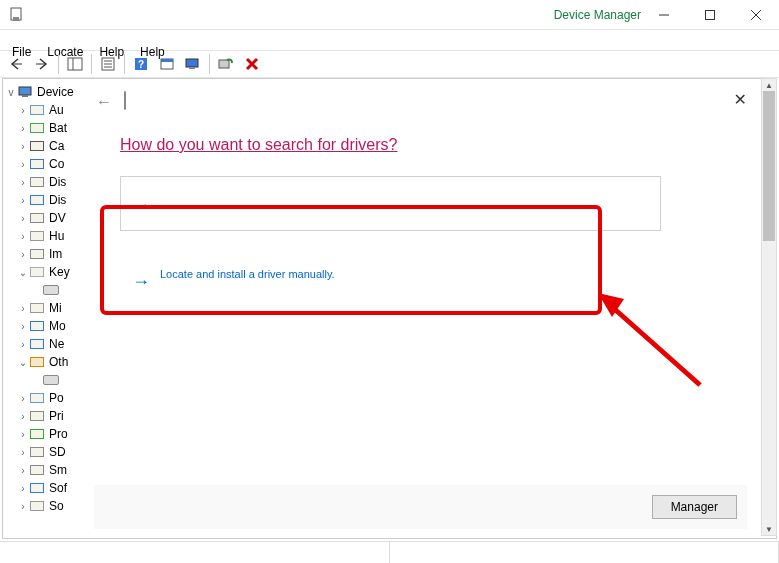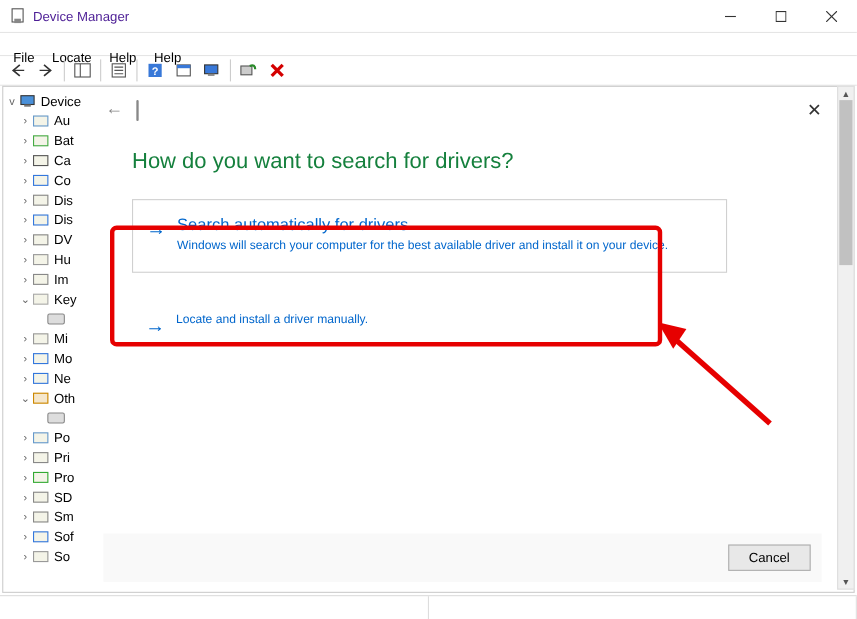--- a/index.html
+++ b/index.html
@@ -1,21 +1,21 @@
 <!DOCTYPE html>
 <html><head>
 <meta charset="utf-8">
 <style>
 * { margin:0; padding:0; box-sizing:border-box; font-family:"Segoe UI",Tahoma,sans-serif; }
 body { background:#fff; width:779px; height:563px; overflow:hidden; position:relative; }
 
 
 .titlebar { height:30px; display:flex; align-items:center; border-bottom:1px solid #e5e5e5; }
 .titlebar-icon { width:16px; height:16px; margin:0 6px 0 8px; }
-.titlebar-text { font-size:12px; color:#4c1d95; flex:1; }
+.titlebar-text { font-size:12px; color:#15803d; flex:1;text-align:right; }
 .winctl { display:flex; }
 .winbtn { width:46px; height:30px; display:flex; align-items:center; justify-content:center; }
 .winbtn svg { stroke:#333; }
 
 
 .menubar { height:20px; display:flex; align-items:center; padding:0 4px; font-size:12px; }
 .menuitem { padding:0 8px;margin-top:24px; }
 
 
 .toolbar { height:28px; border-top:1px solid #e5e5e5; border-bottom:1px solid #e5e5e5; display:flex; align-items:center; padding:0 4px; gap:2px; }
@@ -37,21 +37,21 @@
 .vscroll-thumb { position:absolute; top:12px; left:1px; right:1px; height:150px; background:#c1c1c1; }
 .vscroll-arrow { position:absolute; left:0; right:0; height:12px; display:flex; align-items:center; justify-content:center; color:#555; font-size:8px; }
 
 
 .dialog { position:absolute; left:84px; top:82px; right:22px; bottom:28px; background:#fff; }
 .dlg-head { display:flex; align-items:center; padding:6px 12px; height:36px; }
 .dlg-back { width:28px; color:#888; font-size:16px; }
 .dlg-kbicon { width:16px; height:16px; margin-right:8px; }
 .dlg-title { font-size:12px; }
 .dlg-close { position:absolute; right:10px; top:8px; font-size:16px; color:#333; }
-.dlg-question { color:#15803d; font-size:20px; margin:18px 0 22px 36px; }
+.dlg-question { color:#be185d; font-size:16px; margin:18px 0 22px 36px;text-decoration:underline; }
 
 .option { border:1px solid #d0d0d0; margin:0 96px 22px 36px; padding:14px 16px 16px 12px; display:flex; }
 .option-arrow { color:#0066cc; font-size:18px; width:28px; padding-top:2px; }
 .option-body { flex:1; }
 .option-title { color:#0066cc; font-size:15px; margin-bottom:3px; }
 .option-desc { color:#0066cc; font-size:11px; line-height:1.35; }
 
 .option.plain { border:none; margin-bottom:0; }
 
 .highlight-box { position:absolute; border:4px solid #e60000; border-radius:6px; pointer-events:none; }
@@ -352,35 +352,31 @@
   <div class="dlg-head">
     <span class="dlg-back">←</span>
     <span class="dlg-kbicon"><span class="ico-kb"></span></span>
     <span class="dlg-close">✕</span>
   </div>
 
   <div class="dlg-question">How do you want to search for drivers?</div>
 
   <div class="option">
     <div class="option-arrow">→</div>
-    <div class="option-body">
-      <div class="option-title">Search automatically for drivers</div>
-      <div class="option-desc">Windows will search your computer for the best available driver and install it on your device.</div>
-    </div>
   </div>
 
   <div class="option plain">
     <div class="option-arrow">→</div>
     <div class="option-body">
       <div class="option-desc">Locate and install a driver manually.</div>
     </div>
   </div>
 
   <div class="dlg-footer">
-    <button class="cancel-btn">Cancel</button>
+    <button class="cancel-btn">Manager</button>
   </div>
 </div>
 
 <div class="highlight-box" style="left:100px; top:205px; width:502px; height:110px;"></div>
 <svg class="highlight-arrow" style="left:590px; top:285px;" width="120" height="110">
   <line x1="110" y1="100" x2="20" y2="20" stroke="#e60000" stroke-width="5"></line>
   <polygon points="8,8 34,14 22,32" fill="#e60000"></polygon>
 </svg>
 
 <div class="statusbar">

